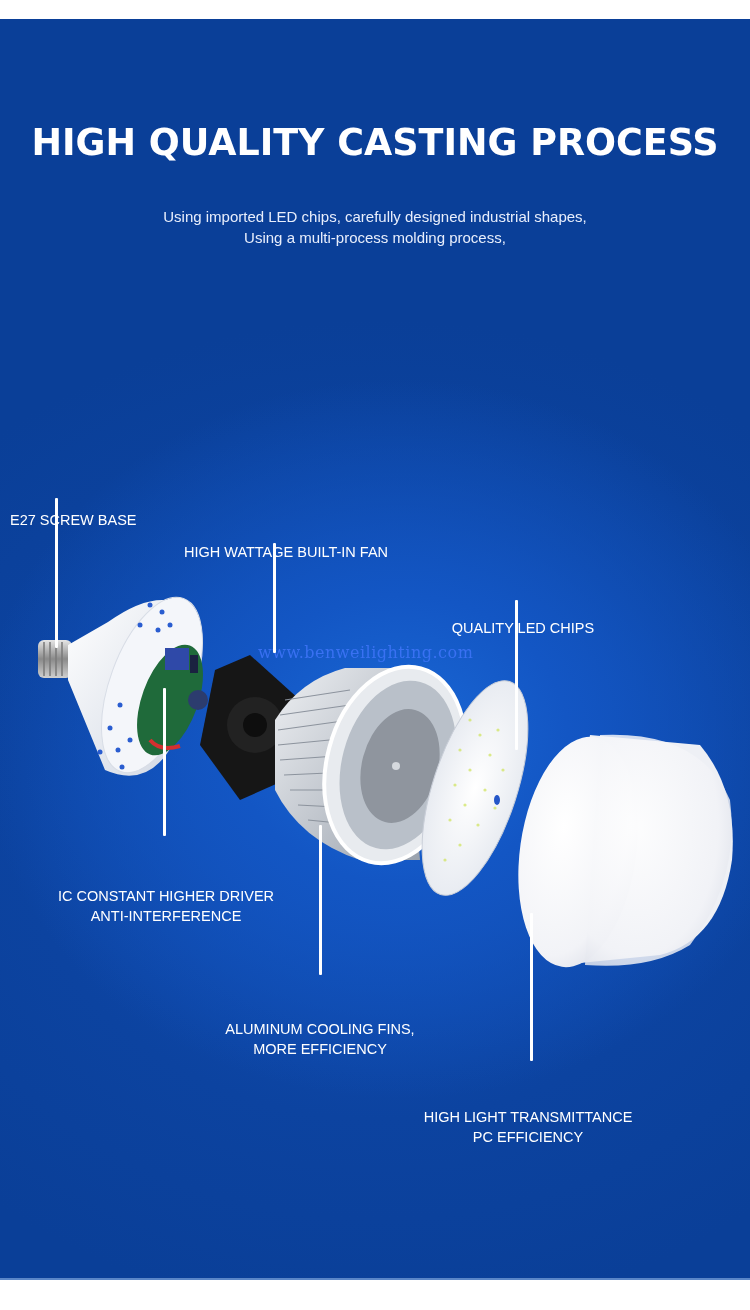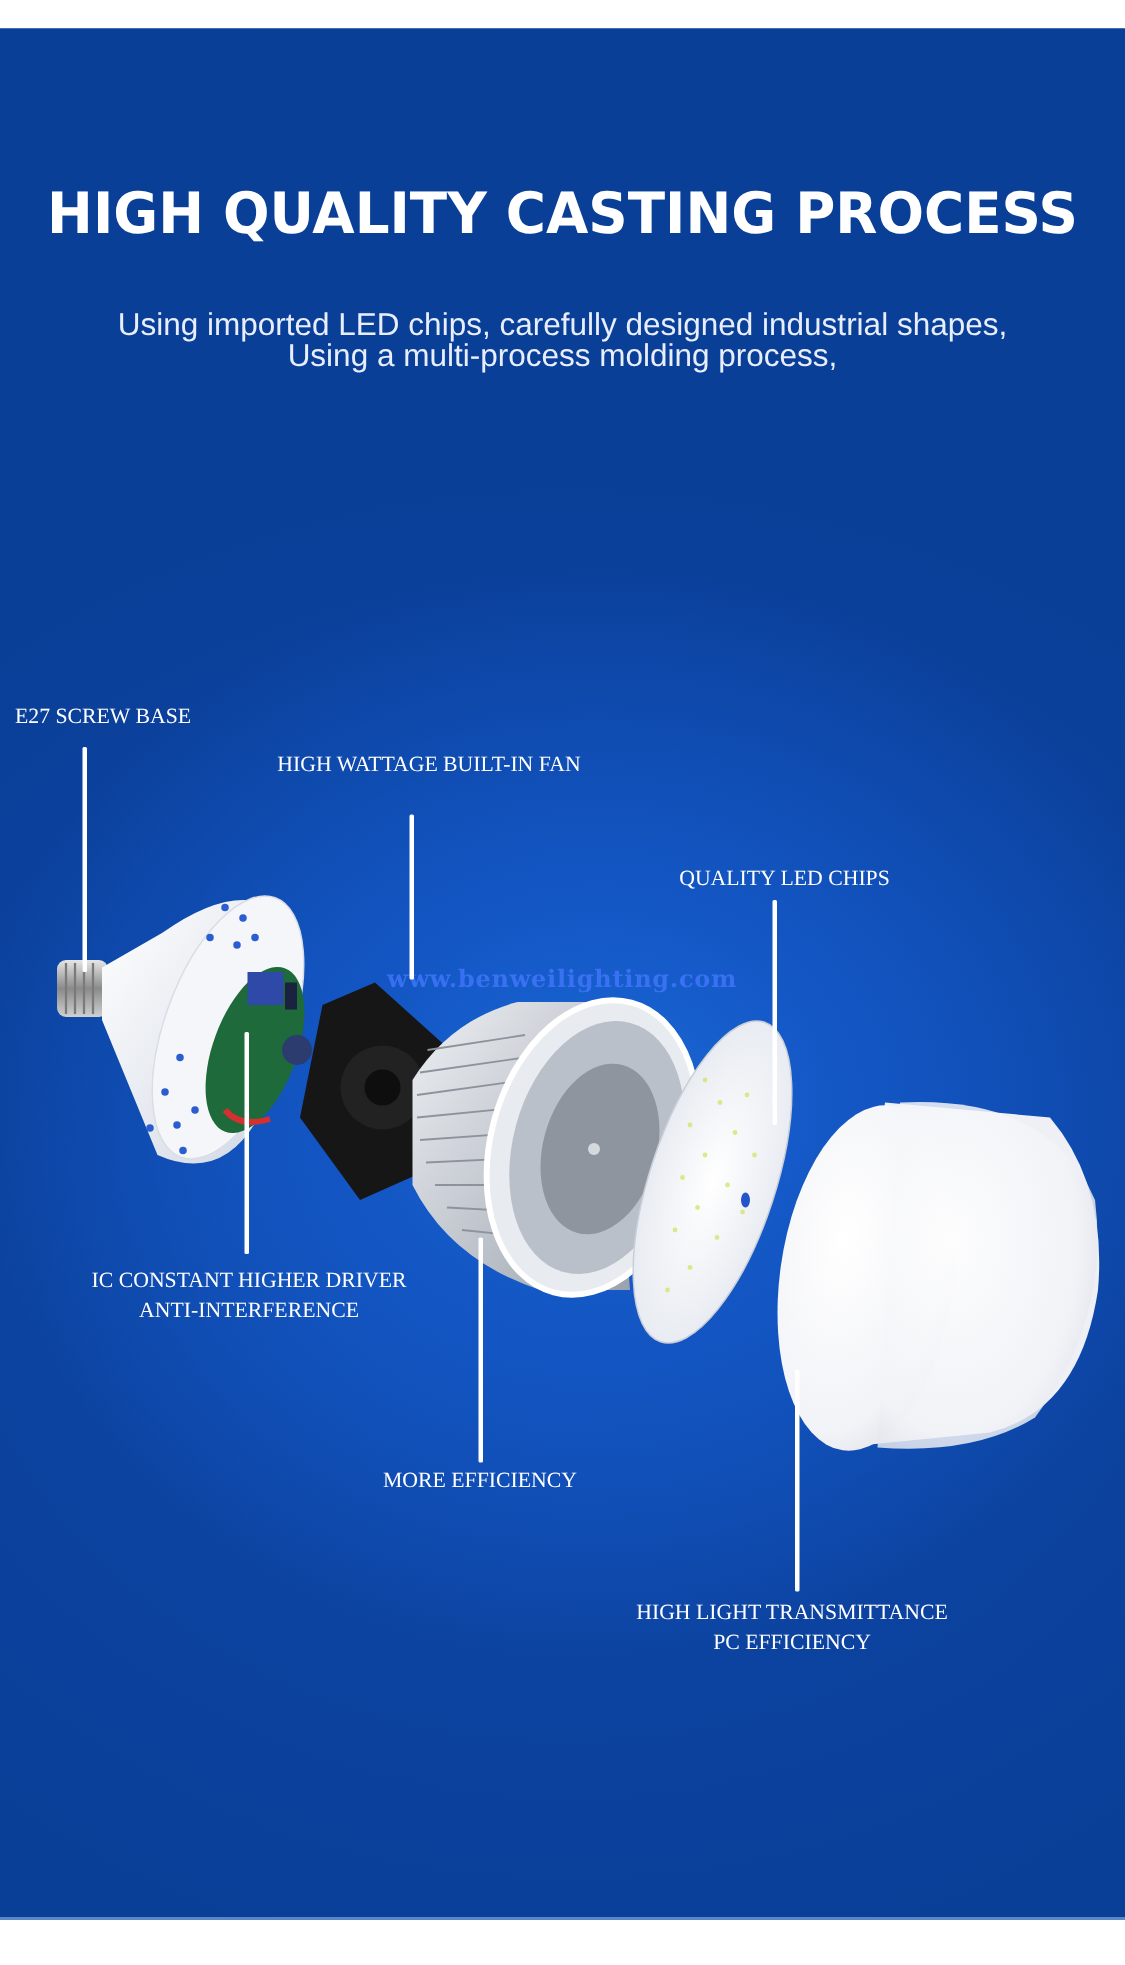--- a/index.html
+++ b/index.html
@@ -18,34 +18,34 @@
       position: absolute; left: 0; top: 1278px; width: 750px; height: 2px; background: #5a86c8;
     }
 
     .title {
       position: absolute; left: 0; top: 120px; width: 750px; text-align: center;
       color: #ffffff; font-family: "DejaVu Sans", sans-serif; font-weight: bold;
       font-size: 38px; letter-spacing: 0px; transform: scaleX(0.96);
     }
     .subtitle {
       position: absolute; left: 0; top: 206px; width: 750px; text-align: center;
-      color: #e8eefc; font-family: "Liberation Sans", sans-serif; font-size: 21px; line-height: 21px;
+      color: #e8eefc; font-family: "Liberation Sans", sans-serif; font-size: 15px; line-height: 21px;
     }
     .subtitle span { display: block; }
 
     .label {
-      position: absolute; color: #ffffff; font-family: Liberation Serif, serif;
-      font-size: 14.5px; line-height: 20px; text-align: center; white-space: nowrap;
+      position: absolute; color: #ffffff; font-family: Liberation Sans, sans-serif;
+      font-size: 14.5px; line-height: 20px; text-align: center; white-space: nowrap; margin-top: 42px;
     }
     .label span { display: block; }
     .line { position: absolute; width: 3px; background: #ffffff; border-radius: 1px; }
 
     .watermark {
       position: absolute; left: 258px; top: 643px; color: rgba(70,120,255,0.75);
-      font-family: "DejaVu Serif", serif; font-size: 16px; letter-spacing: 0.5px; font-weight: bold;
+      font-family: "DejaVu Serif", serif; font-size: 16px; letter-spacing: 0.5px;
     }
 
     .part { position: absolute; }
   </style>
 </head>
 <body>
 
 <div class="banner"></div>
 <div class="banner-edge-bottom"></div>
 
@@ -186,19 +186,20 @@
 <div class="label" style="left:444px; top:576px; width:158px;">
   <span>QUALITY LED CHIPS</span>
 </div>
 
 <div class="label" style="left:40px; top:844px; width:252px;">
   <span>IC CONSTANT HIGHER DRIVER</span>
   <span>ANTI-INTERFERENCE</span>
 </div>
 
 <div class="label" style="left:210px; top:977px; width:220px;">
+  <span>ALUMINUM COOLING FINS,</span>
   <span>MORE EFFICIENCY</span>
 </div>
 
 <div class="label" style="left:410px; top:1065px; width:236px;">
   <span>HIGH LIGHT TRANSMITTANCE</span>
   <span>PC EFFICIENCY</span>
 </div>
 
 </body></html>

